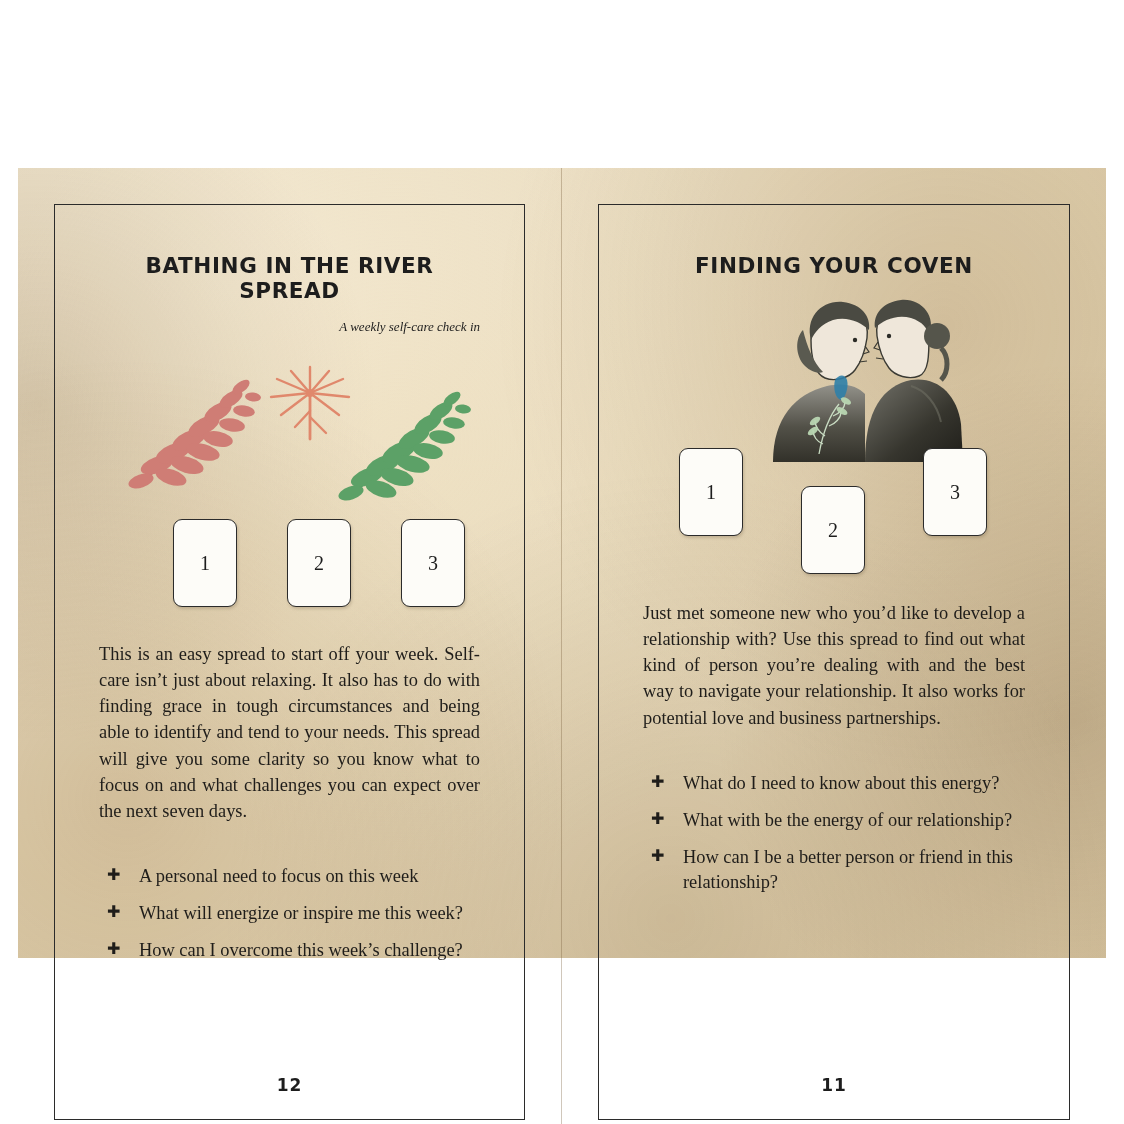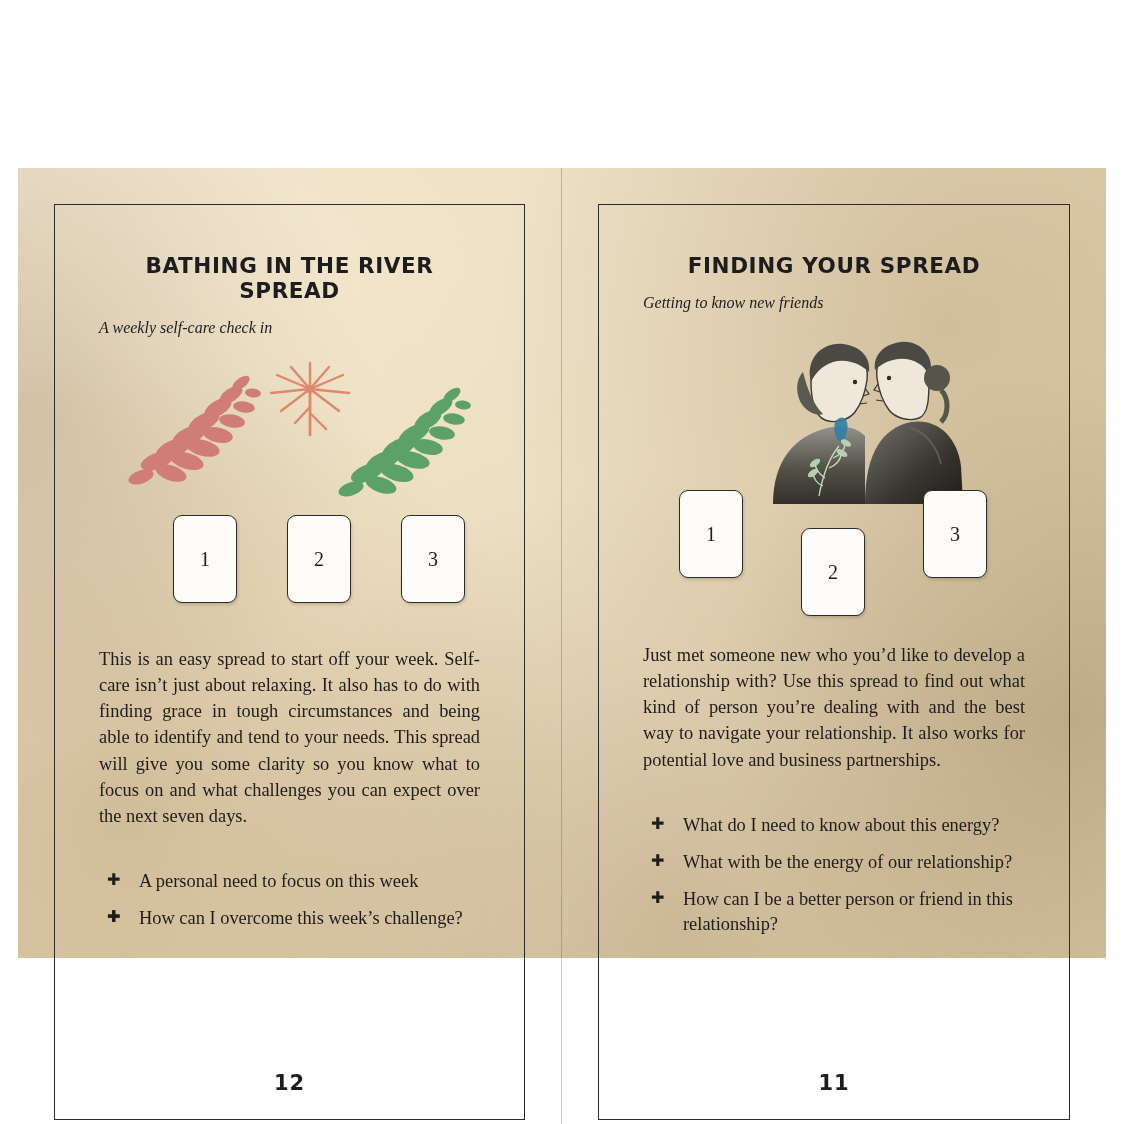--- a/index.html
+++ b/index.html
@@ -71,24 +71,24 @@
     margin: 14px 0 0 0;
     text-align: center;
     font-family: "DejaVu Sans", sans-serif;
     font-weight: 700;
     font-size: 21.5px;
     letter-spacing: 0.6px;
     color: #1d1d1d;
   }
 
   p.spread-sub {
-    margin: 16px 0 8px 0;
-    text-align: left;
+    margin: 16px 0 14px 0;
+    text-align: right;
     font-style: italic;
-    font-size: 16px;
+    font-size: 13px;
     color: #1d1d1d;
     font-family: "Liberation Serif", serif;
   }
 
   .art {
     position: relative;
     height: 150px;
     margin-top: 10px;
   }
 
@@ -108,21 +108,21 @@
     display: flex;
     align-items: center;
     justify-content: center;
     font-family: "Liberation Serif", serif;
     font-size: 20px;
     color: #1d1d1d;
     box-shadow: 1px 2px 3px rgba(60,45,20,0.18);
   }
 
   .body-text {
-    margin-top: 27px;
+    margin-top: 18px;
     font-size: 18.4px;
     line-height: 1.42;
     color: #1f1d1a;
     text-align: justify;
     font-family: "Liberation Serif", serif;
   }
 
   ul.questions {
     list-style: none;
     margin: 22px 0 0 0;
@@ -146,21 +146,21 @@
     font-weight: 700;
     font-size: 16px;
     color: #1f1d1a;
   }
 
   .folio {
     margin-top: auto;
     text-align: center;
     font-family: "DejaVu Sans", sans-serif;
     font-weight: 700;
-    font-size: 21px;
+    font-size: 17px;
     letter-spacing: 1px;
     color: #1d1d1d;
     padding-bottom: 4px;
   }
 
   .spacer { flex: 1 1 auto; }
 </style>
 </head>
 <body>
 
@@ -250,37 +250,37 @@
 
         <p class="body-text">This is an easy spread to start off your week. Self-care isn’t just about relaxing. It also has to do with finding grace in tough circumstances and being able to identify and tend to your needs. This spread will give you some clarity so you know what to focus on and what challenges you can expect over the next seven days.</p>
 
         <ul class="questions">
           <li>
             <span class="bullet">✚</span>
             <span>A personal need to focus on this week</span>
           </li>
           <li>
             <span class="bullet">✚</span>
+            <span>What will energize or inspire me this week?</span>
           </li>
           <li>
             <span class="bullet">✚</span>
             <span>How can I overcome this week’s challenge?</span>
           </li>
         </ul>
 
         <div class="spacer"></div>
         <div class="folio">12</div>
       </div>
     </div>
 
     <div class="page right">
       <div class="page-inner">
 
-        <h1 class="spread-title">FINDING YOUR SPREAD</h1>
-        <p class="spread-sub">Getting to know new friends</p>
+        <h1 class="spread-title">FINDING YOUR COVEN</h1>
 
         <div class="art" style="height:172px; margin-top:4px;">
           <svg width="300" height="180" viewBox="0 0 300 180" style="position:absolute; left:72px; top:0;">
             <defs>
               <linearGradient id="inkwash" x1="0" y1="0" x2="0" y2="1">
                 <stop offset="0%" stop-color="#8d8d88"></stop>
                 <stop offset="55%" stop-color="#46463f"></stop>
                 <stop offset="100%" stop-color="#23231e"></stop>
               </linearGradient>
               <linearGradient id="inkwash2" x1="0" y1="0" x2="1" y2="1">

